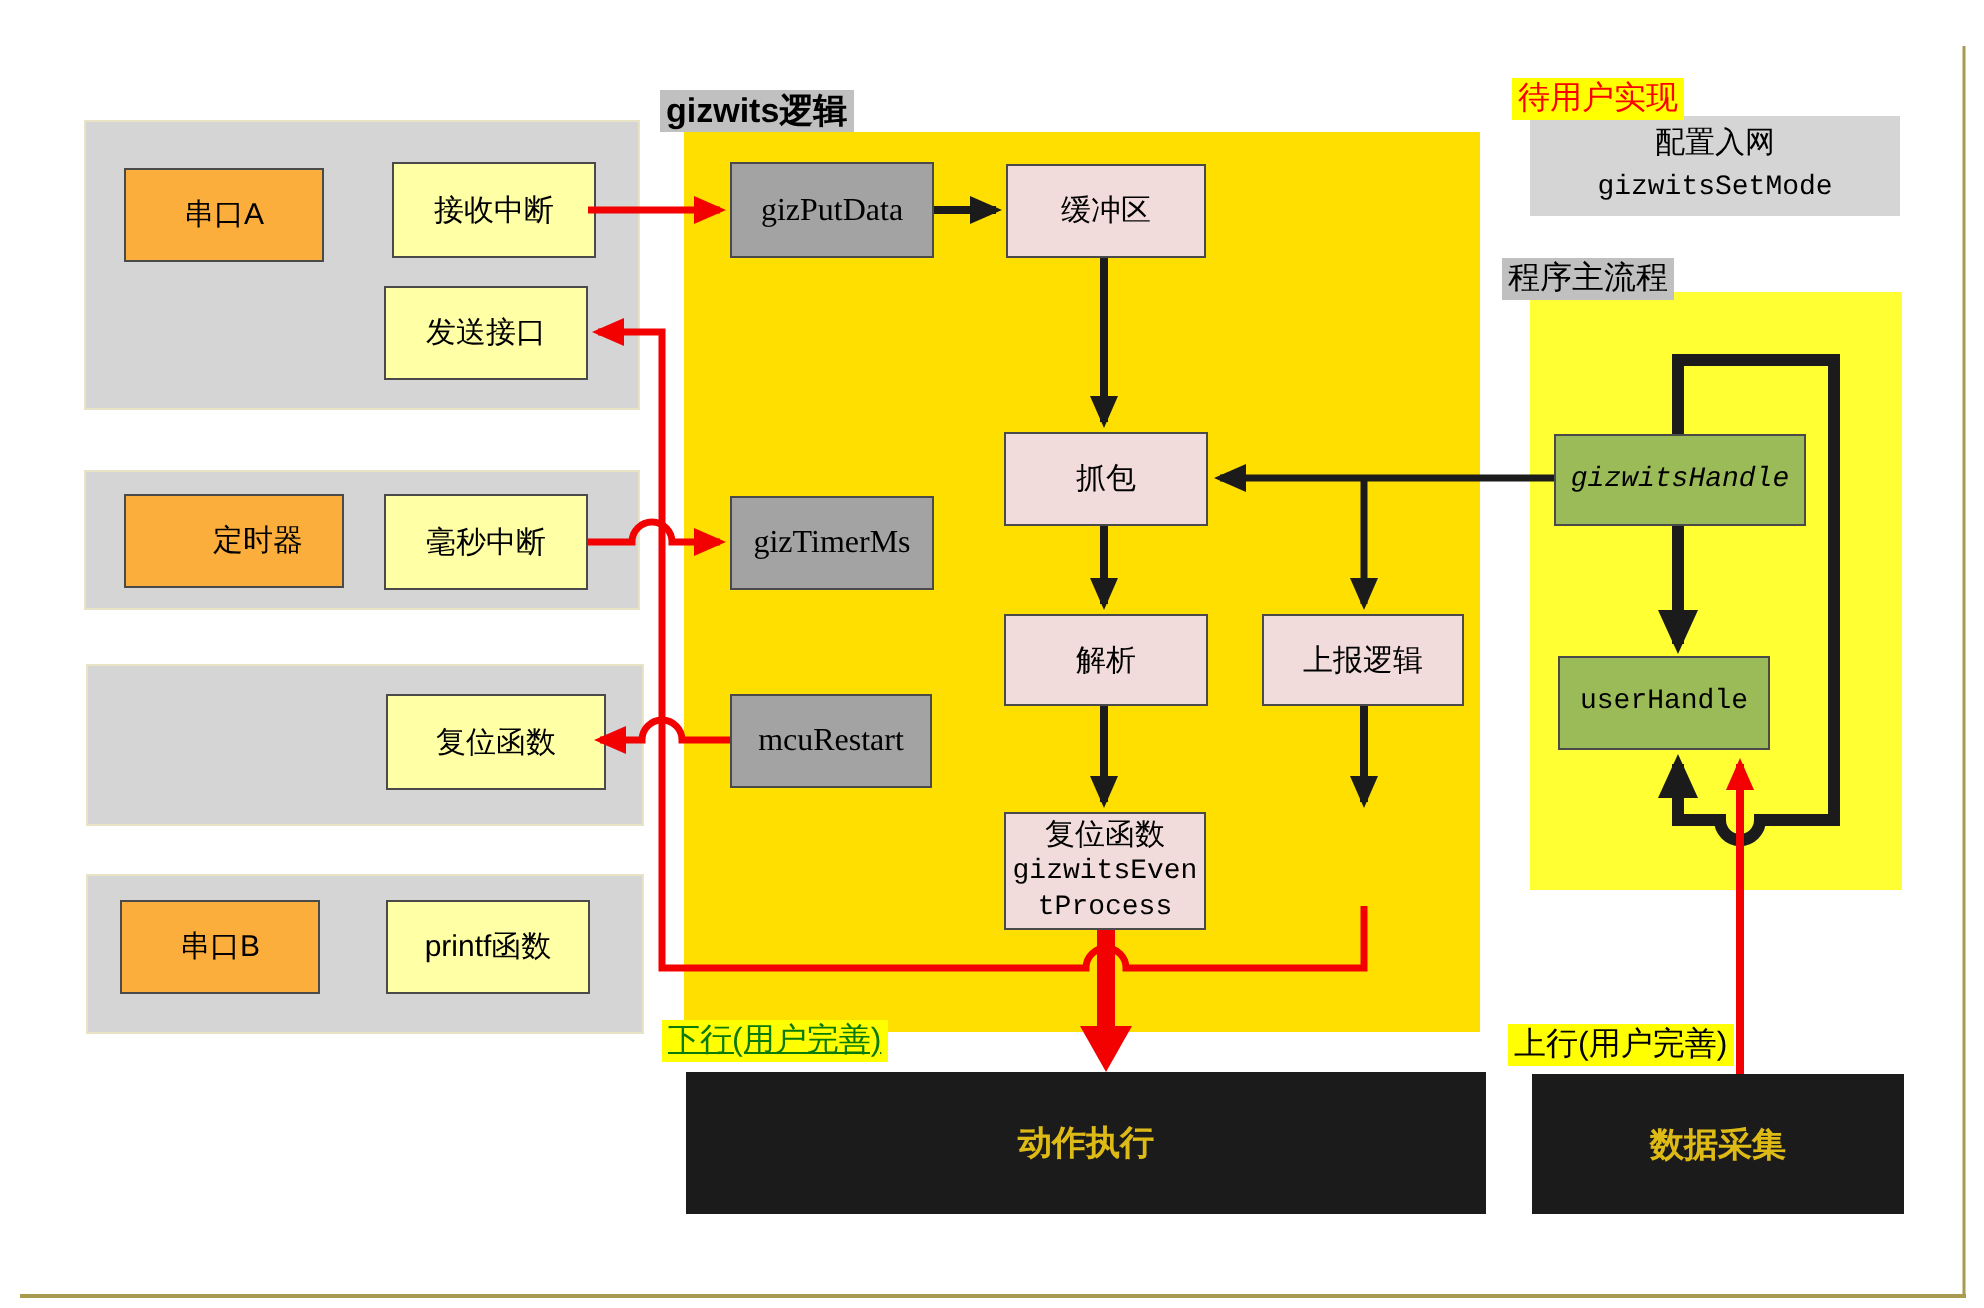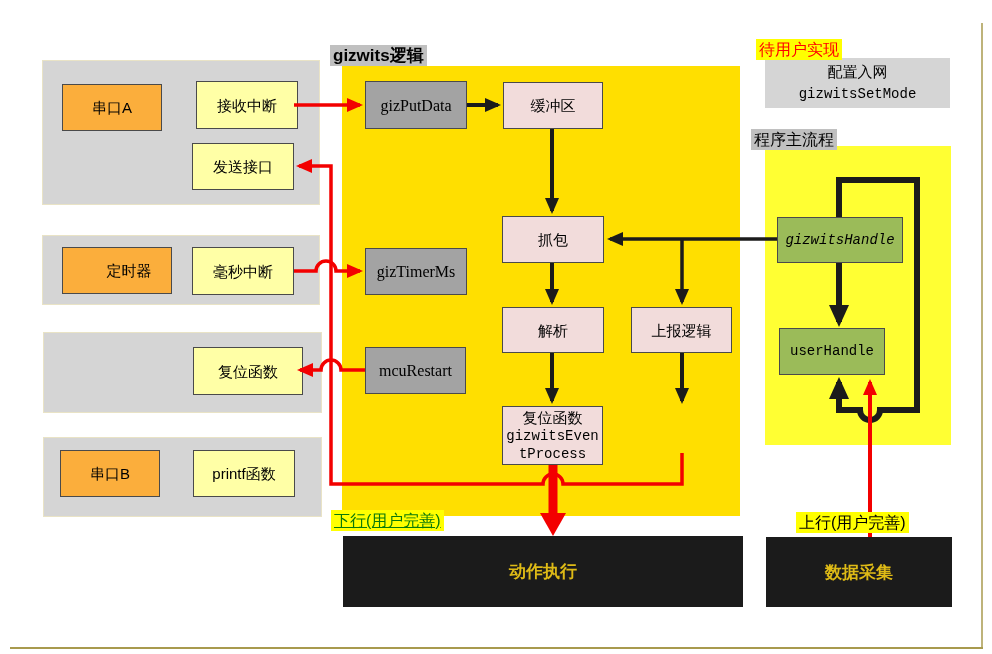--- a/index.html
+++ b/index.html
@@ -107,15 +107,15 @@
     <path d="M682,453 V484 H563 A10,10 0 0 0 543,484 H331 V166 H299" stroke="#f30000" stroke-width="3.5" fill="none" marker-end="url(#mr)"></path>
     <path d="M553,465 V515" stroke="#f30000" stroke-width="9" fill="none"></path>
     <polygon points="540,513 566,513 553,536" fill="#f30000"></polygon>
     <path d="M870,537 V382" stroke="#f30000" stroke-width="4" fill="none" marker-end="url(#mr)"></path>
   </svg>
 
   <div class="hl hl-gray title-giz" style="left:330px;top:45px;text-align:center;">gizwits逻辑</div>
   <div class="hl hl-red" style="left:756px;top:39px;">待用户实现</div>
   <div class="hl hl-gray" style="left:751px;top:129px;">程序主流程</div>
   <div class="hl hl-green" style="left:331px;top:510px;text-decoration:underline;">下行(用户完善)</div>
-  <div class="hl hl-yellow" style="left:754px;top:512px;margin-left:42px;">上行(用户完善)</div>
+  <div class="hl hl-yellow" style="left:754px;top:512px;">上行(用户完善)</div>
 
 </div>
 
 </body></html>

